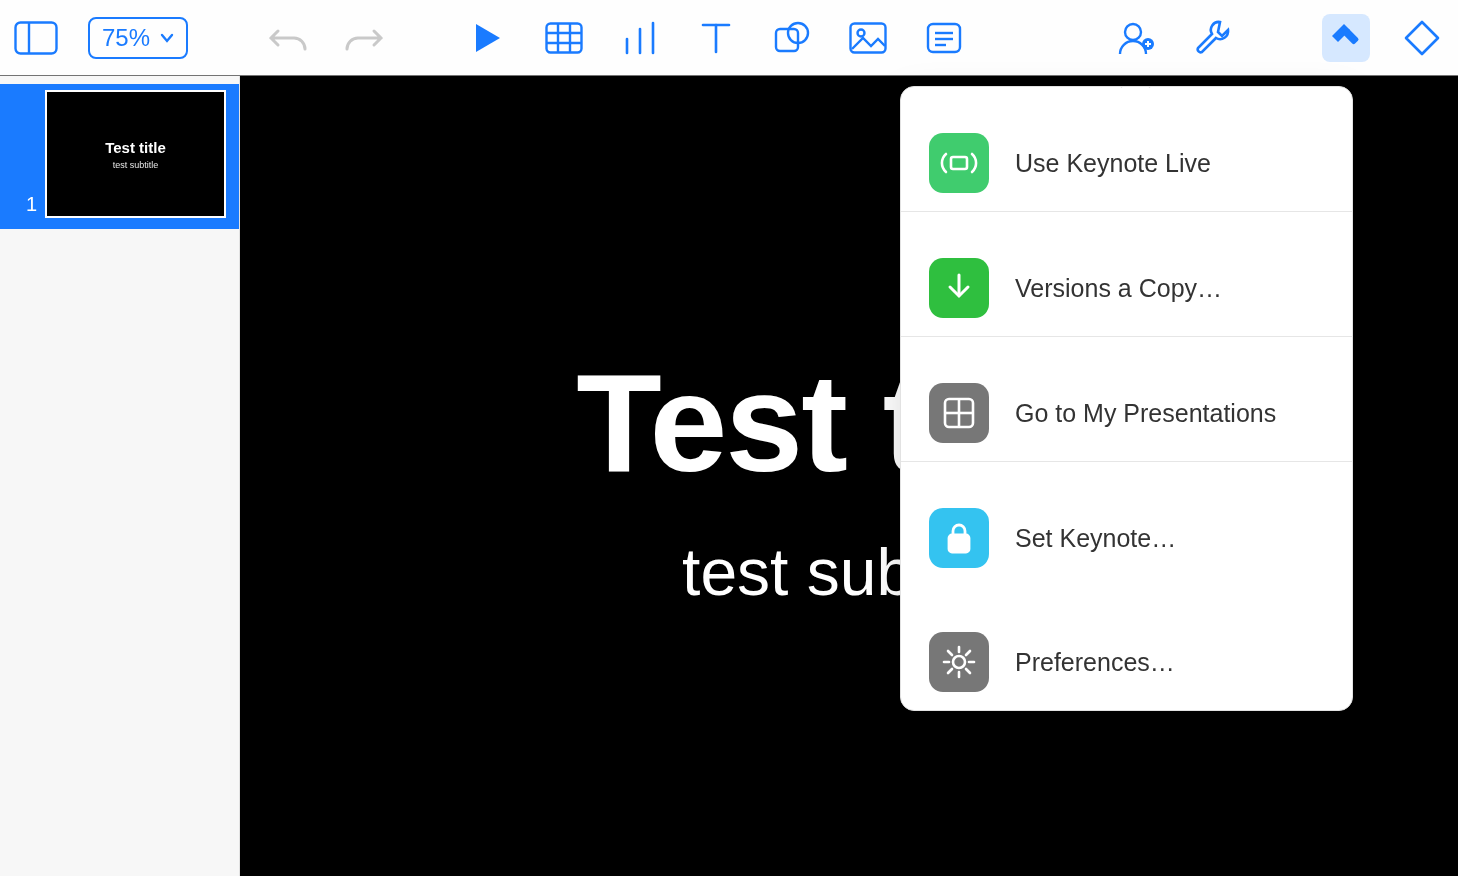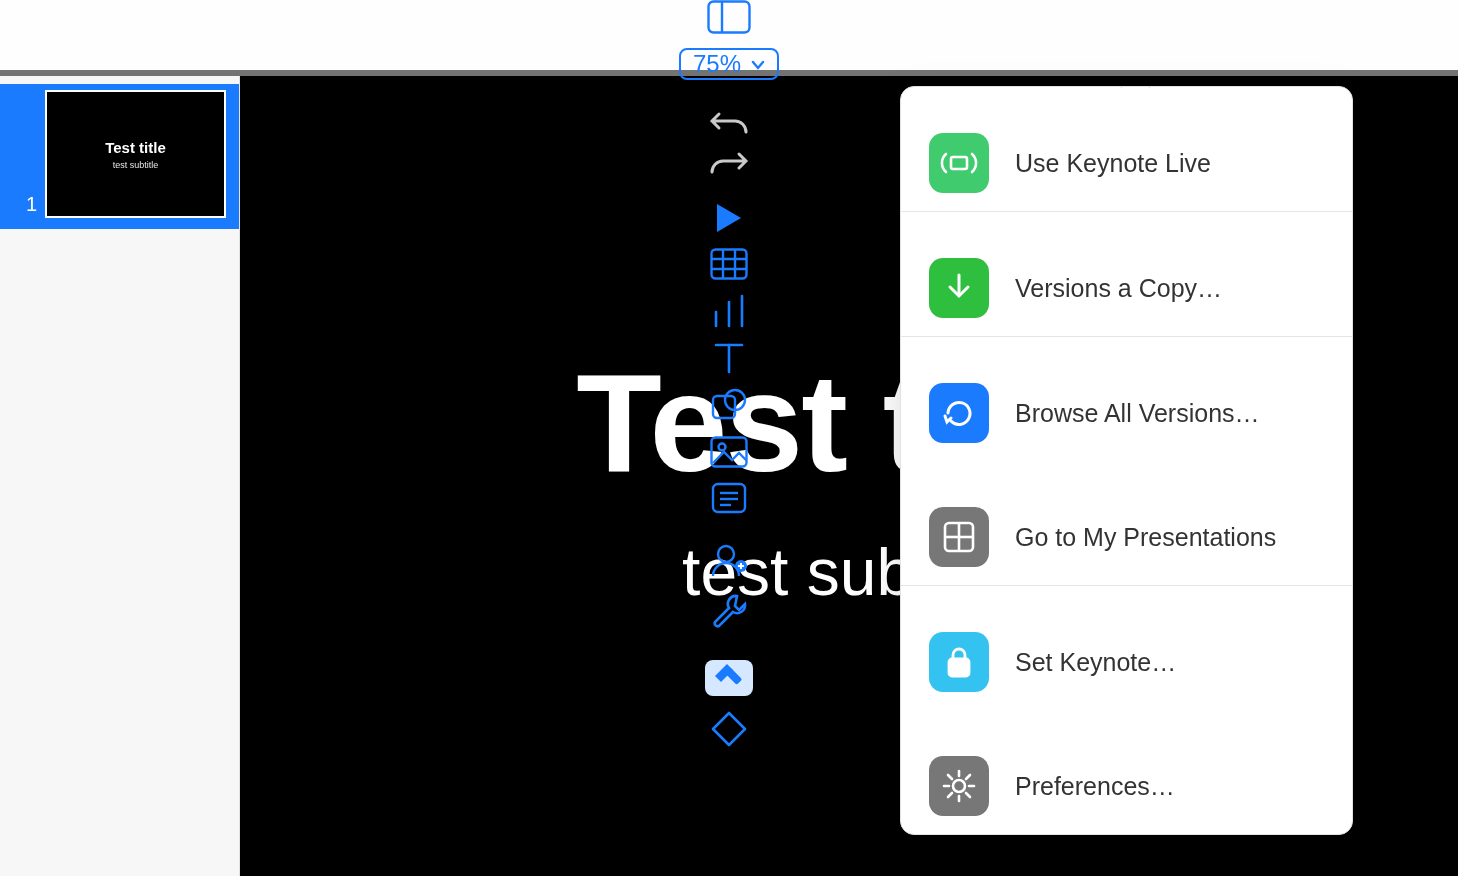--- a/index.html
+++ b/index.html
@@ -2,28 +2,27 @@
 <html><head>
 <meta charset="utf-8">
 <style>
   * { box-sizing: border-box; margin: 0; padding: 0; }
   html, body { width: 1458px; height: 876px; font-family: -apple-system, "Helvetica Neue", Arial, sans-serif; background: #fff; overflow: hidden; }
 
   
   .toolbar {
     height: 76px;
     width: 100%;
-    border-bottom: 6px solid #737373;
+    border-bottom: 1px solid #737373;
     display: flex;
     align-items: center;
     padding: 0 12px;
-    gap: 14px;
+    gap: 28px;
     position: relative;
     background: #fefefe;
-    flex-direction: column;
   }
   .tbtn {
     width: 48px; height: 48px;
     display:flex; align-items:center; justify-content:center;
     border-radius:8px;
     color:#1a7bff;
     cursor:pointer;
   }
   .tbtn svg { display:block; }
   .tbtn.disabled { color:#c9c9c9; cursor:default;}
@@ -281,29 +280,20 @@
           <line x1="15" y1="4" x2="15" y2="24"></line>
           <path d="M6 16 L15 25 L24 16"></path>
         </svg>
     </div>
     <span>Versions a Copy…</span>
   </div>
 
 
   <div class="dd-sep"></div>
 
-  <div class="dd-item">
-    <div class="dd-icon ic-browse">
-      <svg width="34" height="34" viewBox="0 0 34 34" fill="none" stroke="#fff" stroke-width="3" stroke-linecap="round">
-        <path d="M6 17 a11 11 0 1 1 3 8"></path>
-          <path d="M9 22 L5 26 L3 20"></path>
-      </svg>
-    </div>
-    <span>Browse All Versions…</span>
-  </div>
 
   <div class="dd-item">
     <div class="dd-icon ic-grid">
       <svg width="34" height="34" viewBox="0 0 34 34" fill="none" stroke="#fff" stroke-width="2.6">
         <rect x="3" y="3" width="28" height="28" rx="4"></rect>
         <line x1="17" y1="3" x2="17" y2="31"></line>
           <line x1="3" y1="17" x2="31" y2="17"></line>
       </svg>
     </div>
     <span>Go to My Presentations</span>

